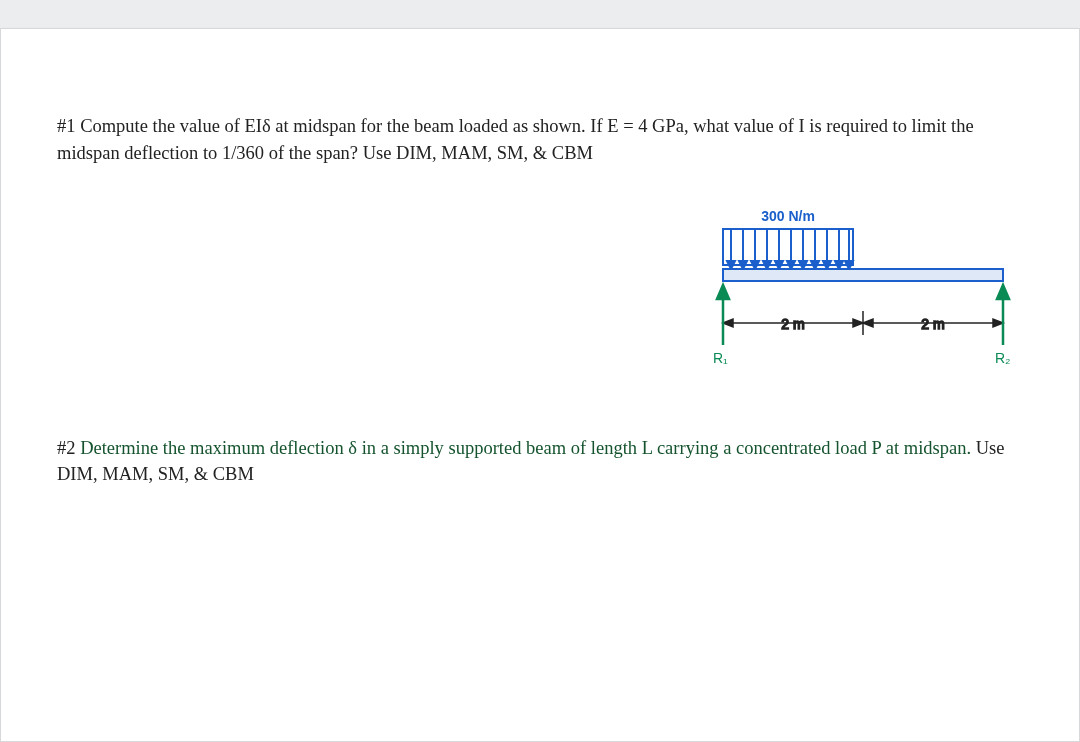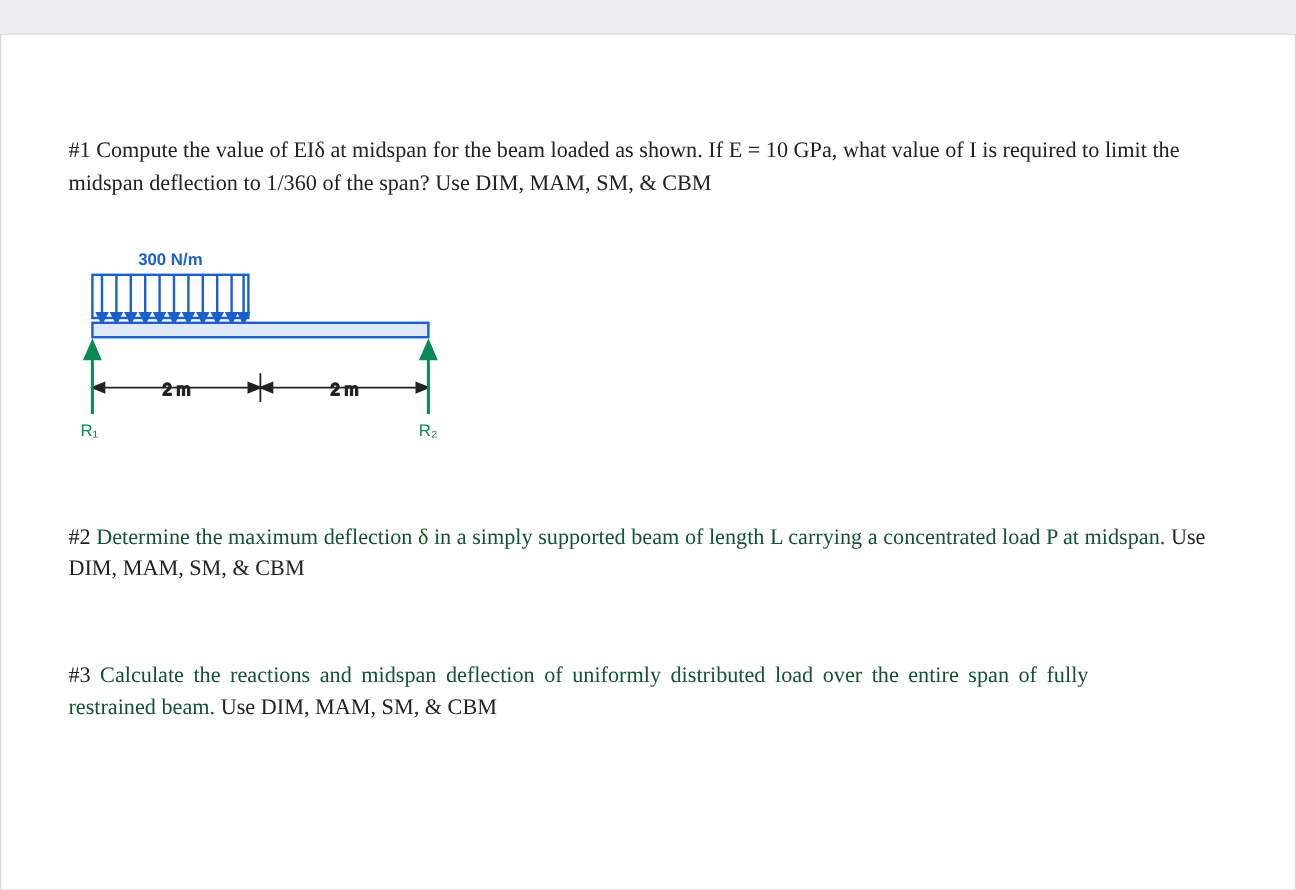--- a/index.html
+++ b/index.html
@@ -24,33 +24,33 @@
     font-size: 18.5px;
     line-height: 1.45;
     margin-bottom: 40px;
     text-align: left;
   }
   .problem.justify { text-align: justify; }
   .num { font-family: Georgia, serif; }
   .red { color: #14532d; }
   .figure-wrap {
     display: flex;
-    justify-content: flex-start;
+    justify-content: flex-end;
     margin: 30px 0 48px 0;
   }
   svg.beam { display: block; }
 </style>
 </head>
 <body>
 
 <div class="page">
 
   <div class="problem">
     <span class="num">#1</span>
-    <span>Compute the value of EIδ at midspan for the beam loaded as shown. If E = 10 GPa, what value of </span><span>I</span><span> is required to limit the midspan deflection to 1/360 of the span?</span>
+    <span>Compute the value of EIδ at midspan for the beam loaded as shown. If E = 4 GPa, what value of </span><span>I</span><span> is required to limit the midspan deflection to 1/360 of the span?</span>
     <span>Use DIM, MAM, SM, &amp; CBM</span>
   </div>
 
   <div class="figure-wrap">
     <svg class="beam" width="320" height="180" viewBox="0 0 320 180">
 
       <text x="85" y="14" text-anchor="middle" font-family="Arial, sans-serif" font-size="14" font-weight="600" fill="#1a5fcb">300 N/m</text>
 
       <rect x="20" y="22" width="130" height="36" fill="none" stroke="#1a5fcb" stroke-width="2"></rect>
 
@@ -137,19 +137,14 @@
   </div>
 
   <div class="problem">
     <span class="num">#2</span>
     <span class="red">Determine the maximum deflection δ in a simply supported beam of length L carrying a concentrated load P at midspan.</span>
     <span>Use DIM, MAM, SM, &amp; CBM</span>
   </div>
 
   <div style="height:22px"></div>
 
-  <div class="problem justify" style="max-width:850px">
-    <span class="num">#3</span>
-    <span class="red">Calculate the reactions and midspan deflection of uniformly distributed load over the entire span of fully restrained beam.</span>
-    <span>Use DIM, MAM, SM, &amp; CBM</span>
-  </div>
 
 </div>
 
 </body></html>

